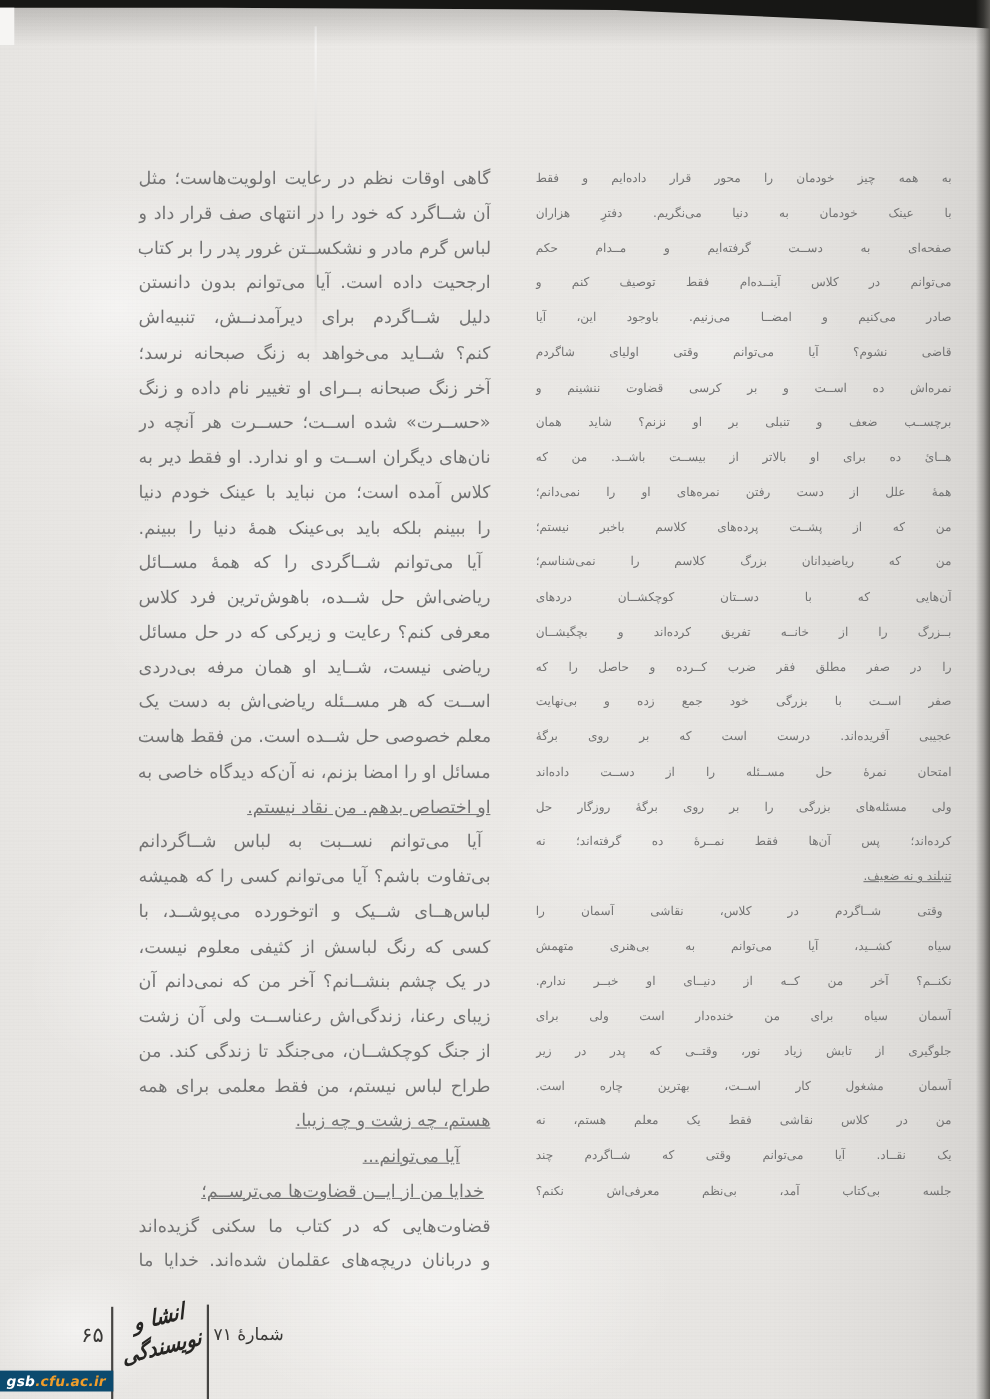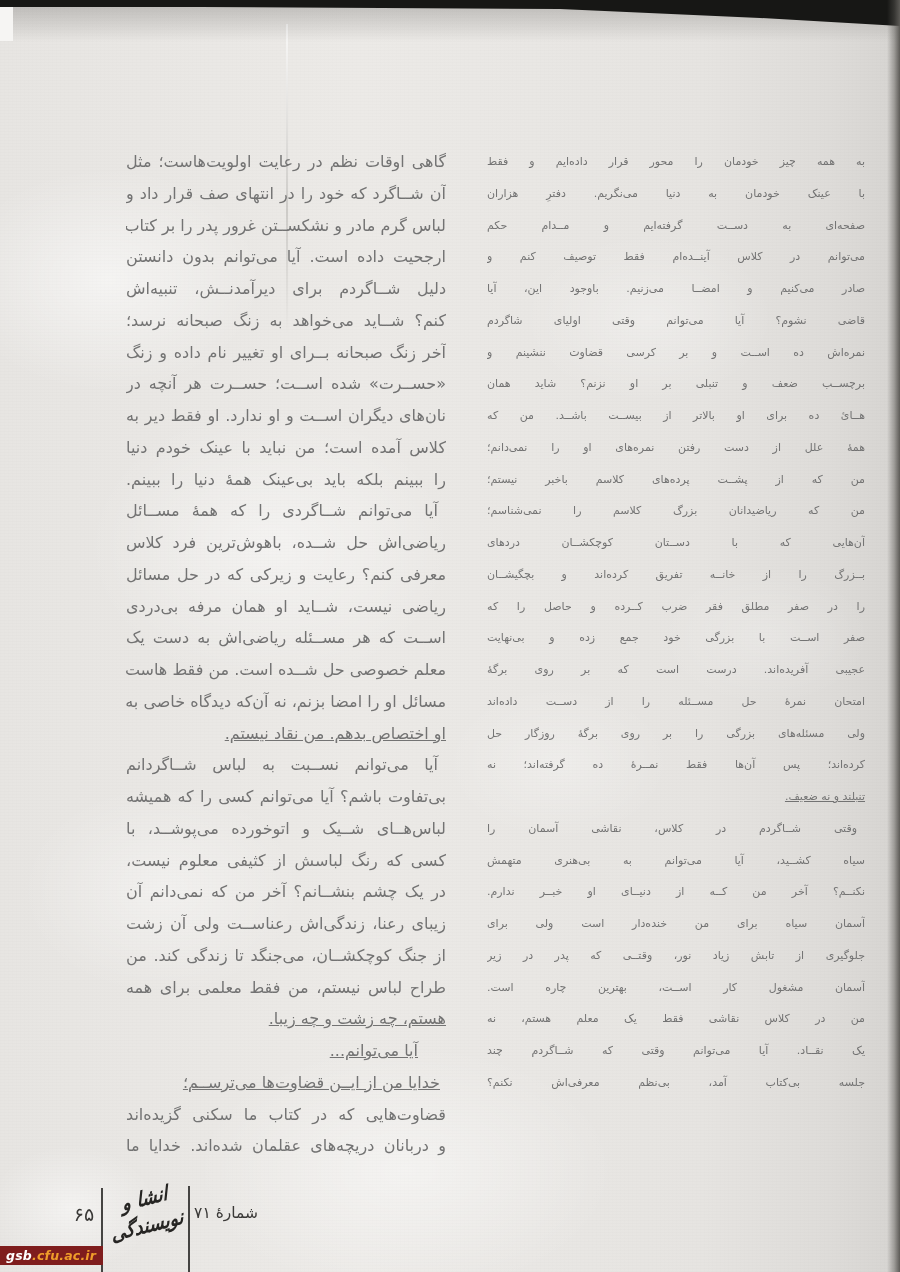--- a/index.html
+++ b/index.html
@@ -55,21 +55,21 @@
     display:flex;align-items:center;justify-content:center;overflow:visible;}
   .logo-text{display:inline-block;direction:rtl;color:#262523;
     font-size:18px;font-weight:bold;font-style:italic;line-height:24px;
     text-align:center;width:80px;
     transform:rotate(-14deg) skewX(-8deg) scaleY(1.12);}
   .page-number{position:absolute;left:68px;top:1203px;width:32px;
     direction:rtl;text-align:center;font-size:19px;color:#3a3937;}
 
   
   .watermark{position:absolute;left:0;top:1246px;height:19px;
-    background:#7f1d1d;display:flex;align-items:center;
+    background:#0c4a6e;display:flex;align-items:center;
     padding:0 7px 0 6px;direction:ltr;
     font-style:italic;font-weight:bold;font-size:12.5px;letter-spacing:.2px;}
   .wm-prefix{color:#ffffff;}
   .wm-suffix{color:#f09d2a;}
 </style>
 </head>
 <body>
 
 <div class="page">
   <div class="paper"></div>

